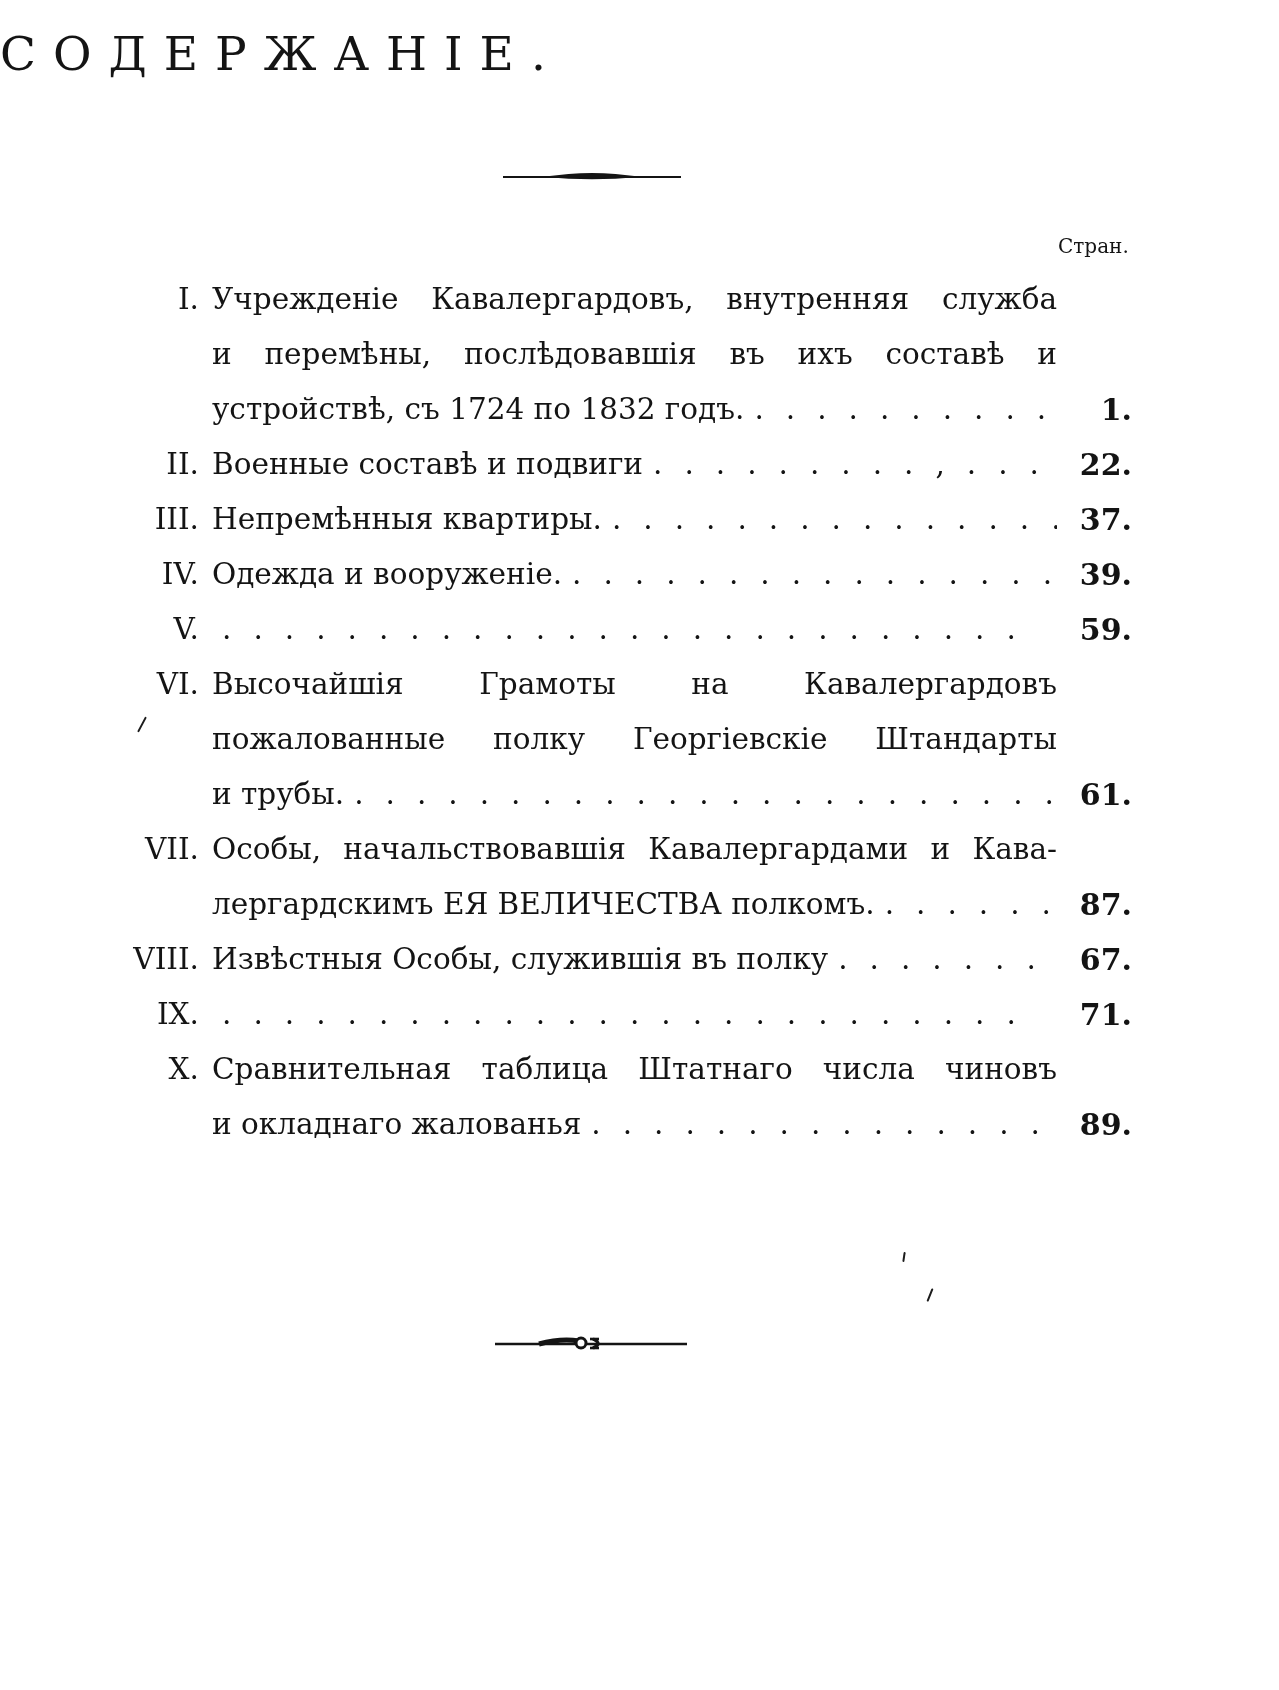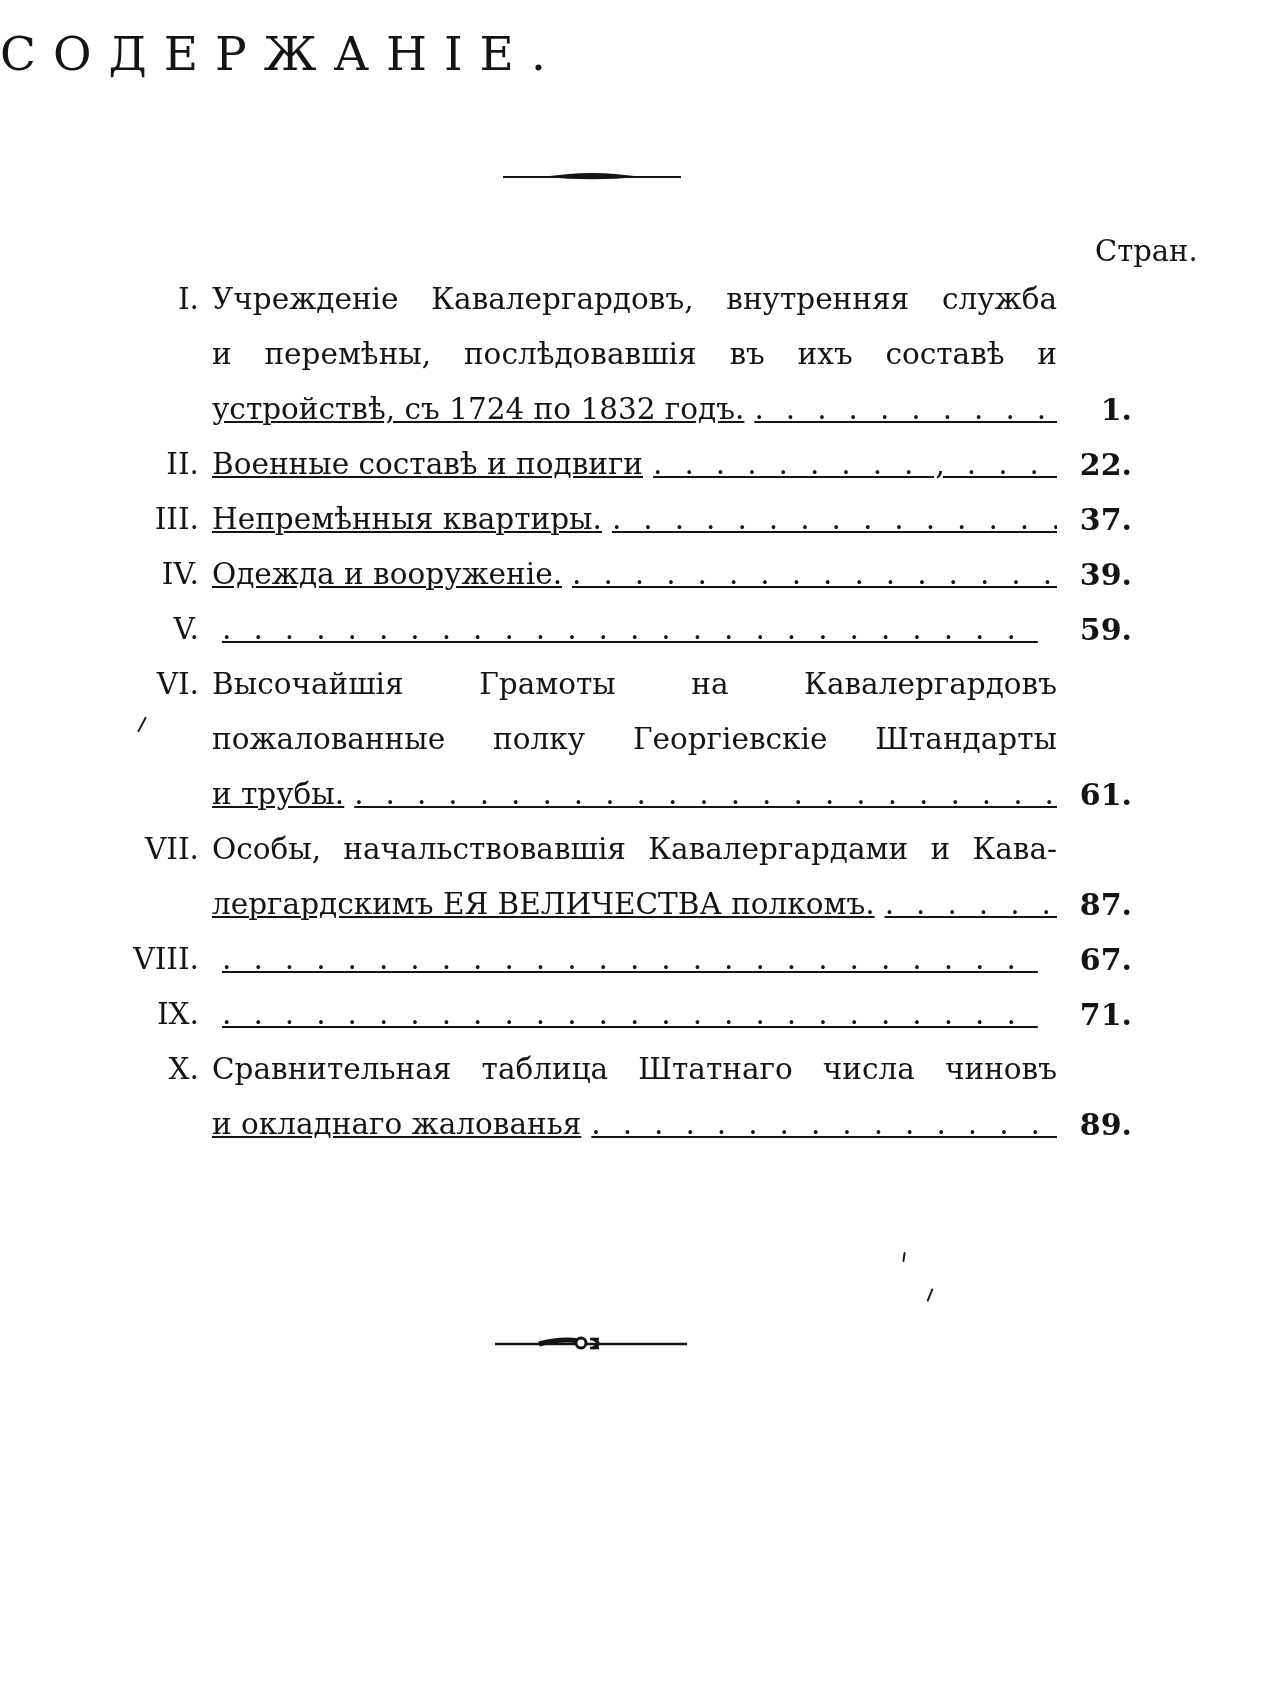--- a/index.html
+++ b/index.html
@@ -14,37 +14,36 @@
   .doc-title {
     position:absolute; top:26px; left:0; width:1245px;
     text-align:left;
     font-size:47px; letter-spacing:17px; font-weight:400;
     white-space:nowrap;
   }
   .divider-top { position:absolute; top:168px; left:503px; width:178px; height:16px; }
   .divider-bottom { position:absolute; top:1334px; left:495px; width:192px; height:18px; }
   .col-header {
     position:absolute; top:234px; left:1058px;
-    font-size:29px;
-    margin-left:37px;
+    font-size:20px;
   }
   .toc {
     position:absolute; top:272px; left:100px; width:1032px;
     font-size:29.5px; line-height:55px;
   }
   .row { display:flex; align-items:flex-start; }
   .num {
     flex:0 0 112px; box-sizing:border-box;
     text-align:right; padding-right:13px;
     white-space:nowrap;
   }
   .body { flex:1 1 auto; min-width:0; }
   .line { height:55px; overflow:hidden; }
   .fill { text-align:justify; text-align-last:justify; }
-  .last { display:flex; white-space:nowrap;text-decoration:underline; }
+  .last { display:flex; white-space:nowrap; }
   .last .txt { flex:0 0 auto; }
   .leader {
     flex:1 1 auto; overflow:hidden; white-space:nowrap;
     letter-spacing:22px; padding-left:10px;
   }
   .pnum {
     flex:0 0 75px; align-self:flex-end;
     text-align:right; font-weight:bold; font-size:30px; line-height:55px;
     white-space:nowrap;
   }
@@ -147,20 +146,21 @@
           <span class="leader">..........................</span>
         </div>
       </div>
       <div class="pnum">87.</div>
     </div>
 
     <div class="row">
       <div class="num">VIII.</div>
       <div class="body">
         <div class="line last">
+          <span class="txt">Извѣстныя Особы, служившія въ полку</span>
           <span class="leader">..........................</span>
         </div>
       </div>
       <div class="pnum">67.</div>
     </div>
 
     <div class="row">
       <div class="num">IX.</div>
       <div class="body">
         <div class="line last">

